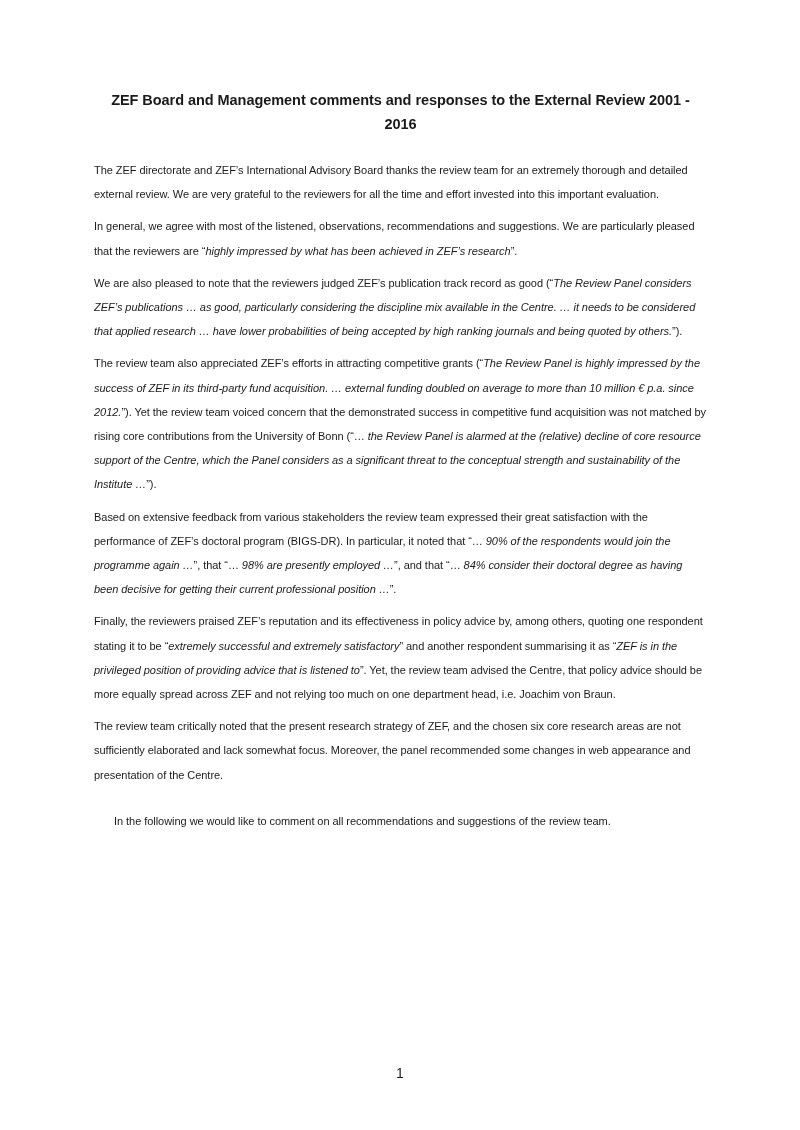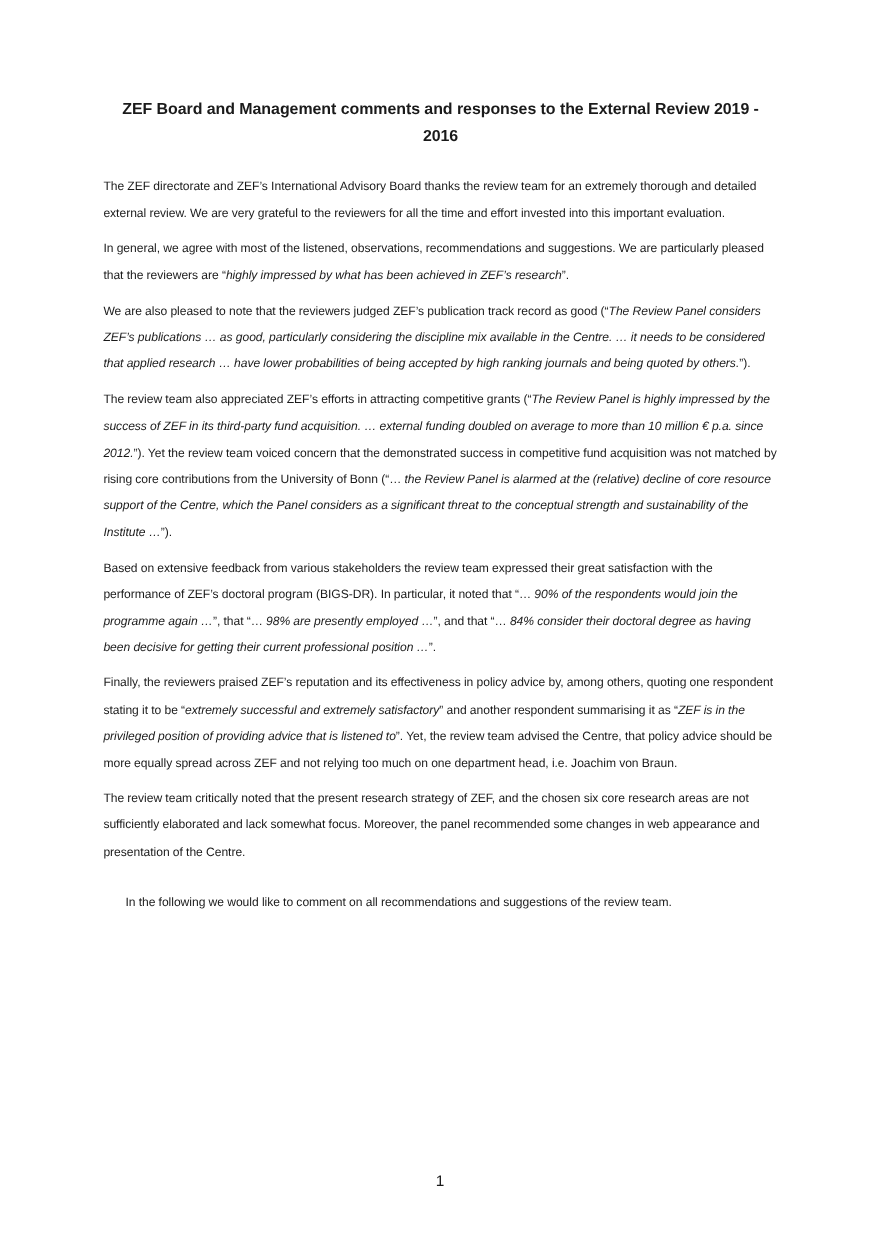--- a/index.html
+++ b/index.html
@@ -61,21 +61,21 @@
     color: #1a1a1a;
   }
 </style>
 </head>
 <body>
 
 <div class="page">
 
   <div class="content">
 
-    <h1 class="doc-title">ZEF Board and Management comments and responses to the External Review 2019 - 2016</h1>
+    <h1 class="doc-title">ZEF Board and Management comments and responses to the External Review 2001 - 2016</h1>
 
     <div id="paragraph-container">
         <p class="para"><span>The ZEF directorate and ZEF’s International Advisory Board thanks the review team for an extremely thorough and detailed external review. We are very grateful to the reviewers for all the time and effort invested into this important evaluation.</span></p>
         <p class="para"><span>In general, we agree with most of the listened, observations, recommendations and suggestions. We are particularly pleased that the reviewers are “</span><span class="it">highly impressed by what has been achieved in ZEF’s research</span><span>”.</span></p>
         <p class="para"><span>We are also pleased to note that the reviewers judged ZEF’s publication track record as good (“</span><span class="it">The Review Panel considers ZEF’s publications … as good, particularly considering the discipline mix available in the Centre. … it needs to be considered that applied research … have lower probabilities of being accepted by high ranking journals and being quoted by others.</span><span>”).</span></p>
         <p class="para"><span>The review team also appreciated ZEF’s efforts in attracting competitive grants (“</span><span class="it">The Review Panel is highly impressed by the success of ZEF in its third-party fund acquisition. … external funding doubled on average to more than 10 million € p.a. since 2012.</span><span>”). Yet the review team voiced concern that the demonstrated success in competitive fund acquisition was not matched by rising core contributions from the University of Bonn (“… </span><span class="it">the Review Panel is alarmed at the (relative) decline of core resource support of the Centre, which the Panel considers as a significant threat to the conceptual strength and sustainability of the Institute …</span><span>”).</span></p>
         <p class="para"><span>Based on extensive feedback from various stakeholders the review team expressed their great satisfaction with the performance of ZEF’s doctoral program (BIGS-DR). In particular, it noted that “… </span><span class="it">90% of the respondents would join the programme again …</span><span>”, that “… </span><span class="it">98% are presently employed …</span><span>”, and that “… </span><span class="it">84% consider their doctoral degree as having been decisive for getting their current professional position …</span><span>”.</span></p>
         <p class="para"><span>Finally, the reviewers praised ZEF’s reputation and its effectiveness in policy advice by, among others, quoting one respondent stating it to be “</span><span class="it">extremely successful and extremely satisfactory</span><span>” and another respondent summarising it as “</span><span class="it">ZEF is in the privileged position of providing advice that is listened to</span><span>”. Yet, the review team advised the Centre, that policy advice should be more equally spread across ZEF and not relying too much on one department head, i.e. Joachim von Braun.</span></p>
         <p class="para"><span>The review team critically noted that the present research strategy of ZEF, and the chosen six core research areas are not sufficiently elaborated and lack somewhat focus. Moreover, the panel recommended some changes in web appearance and presentation of the Centre.</span></p>
         <p class="para gap-large"><span>In the following we would like to comment on all recommendations and suggestions of the review team.</span></p>

